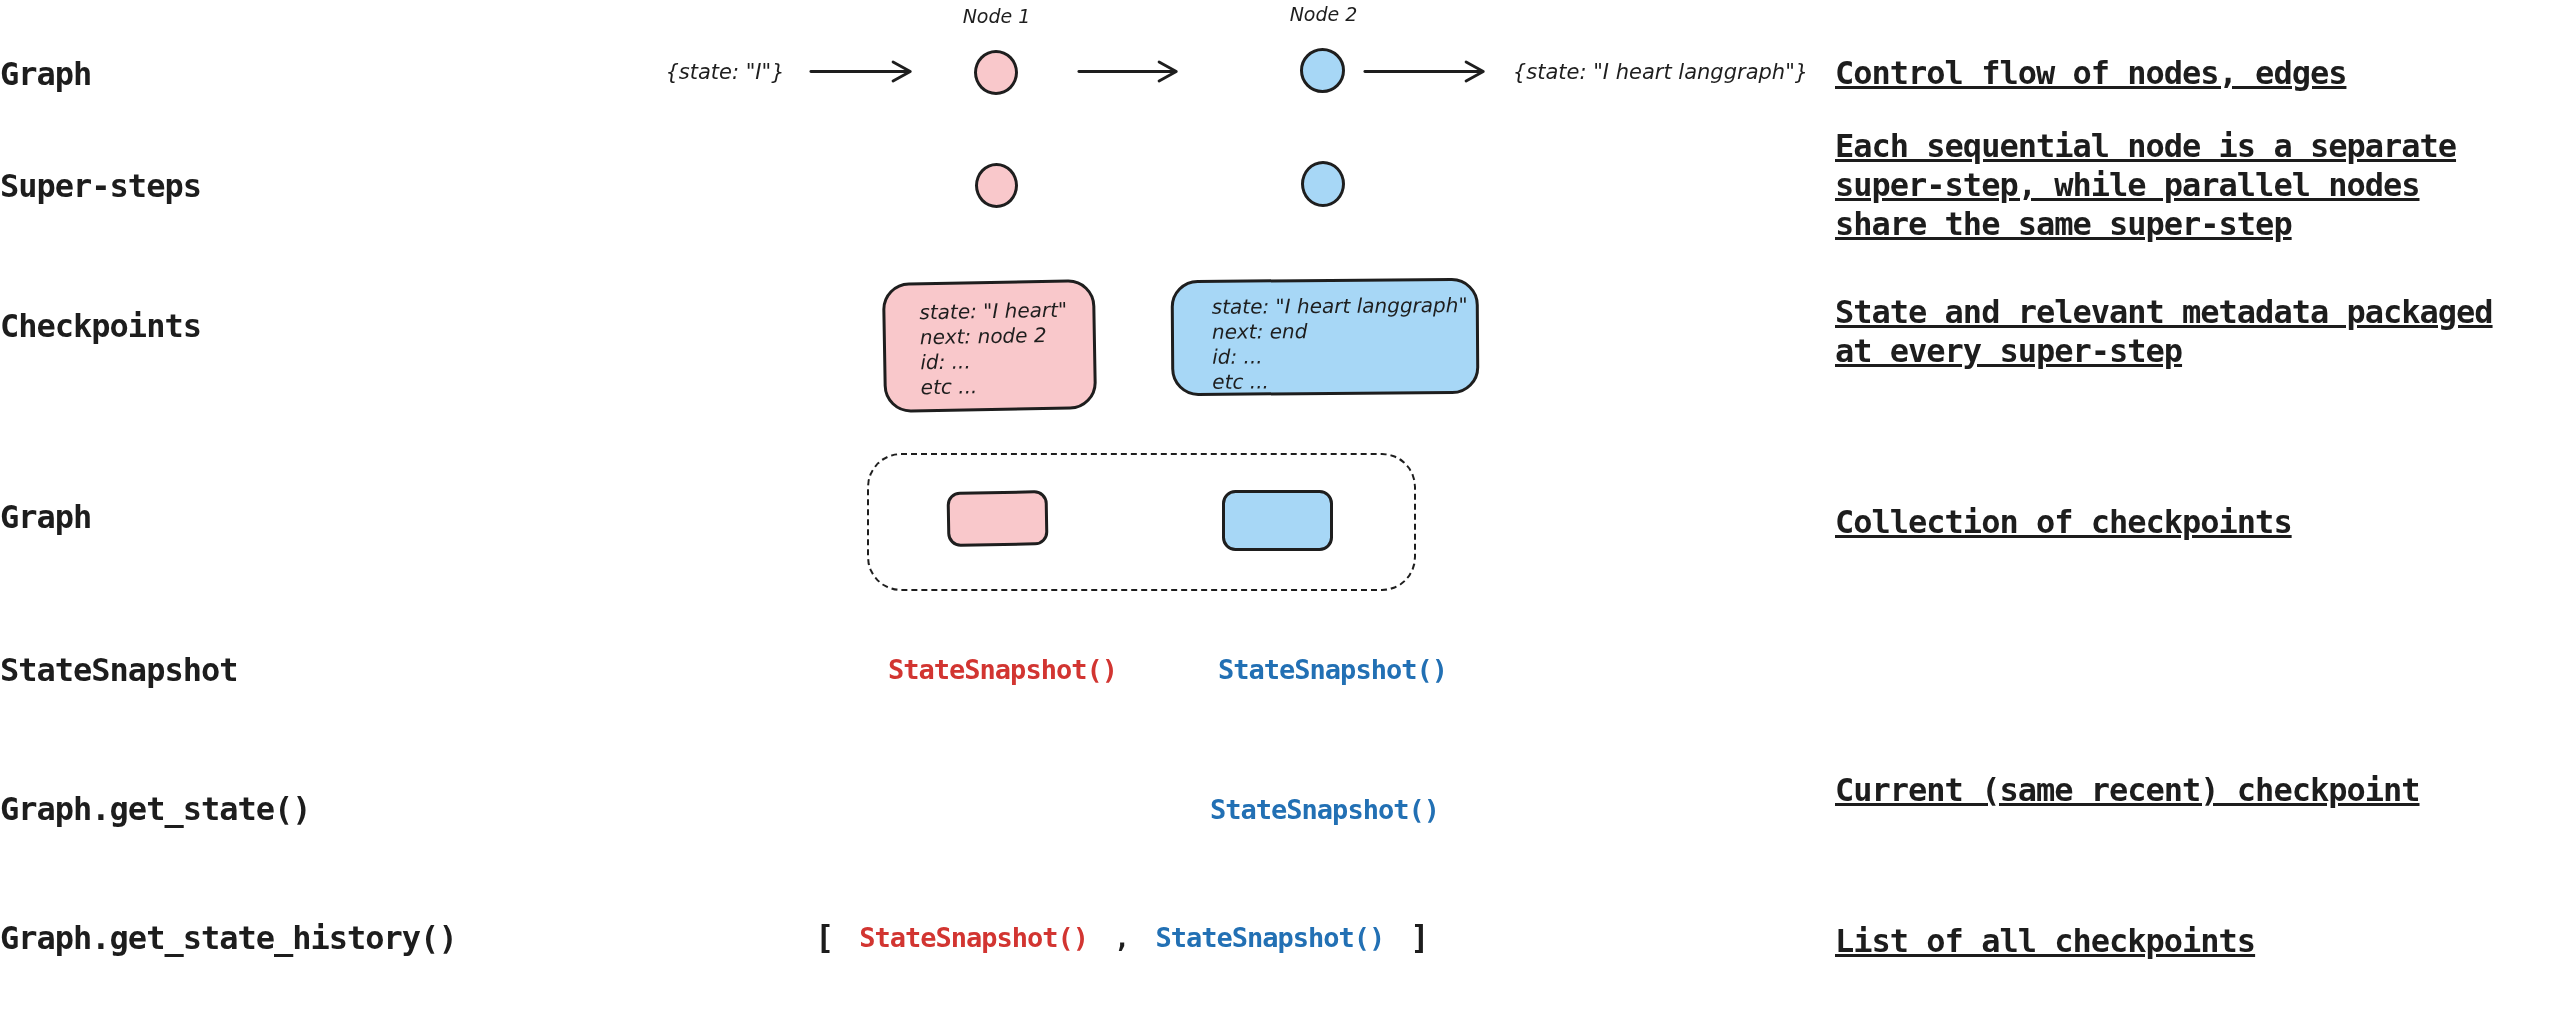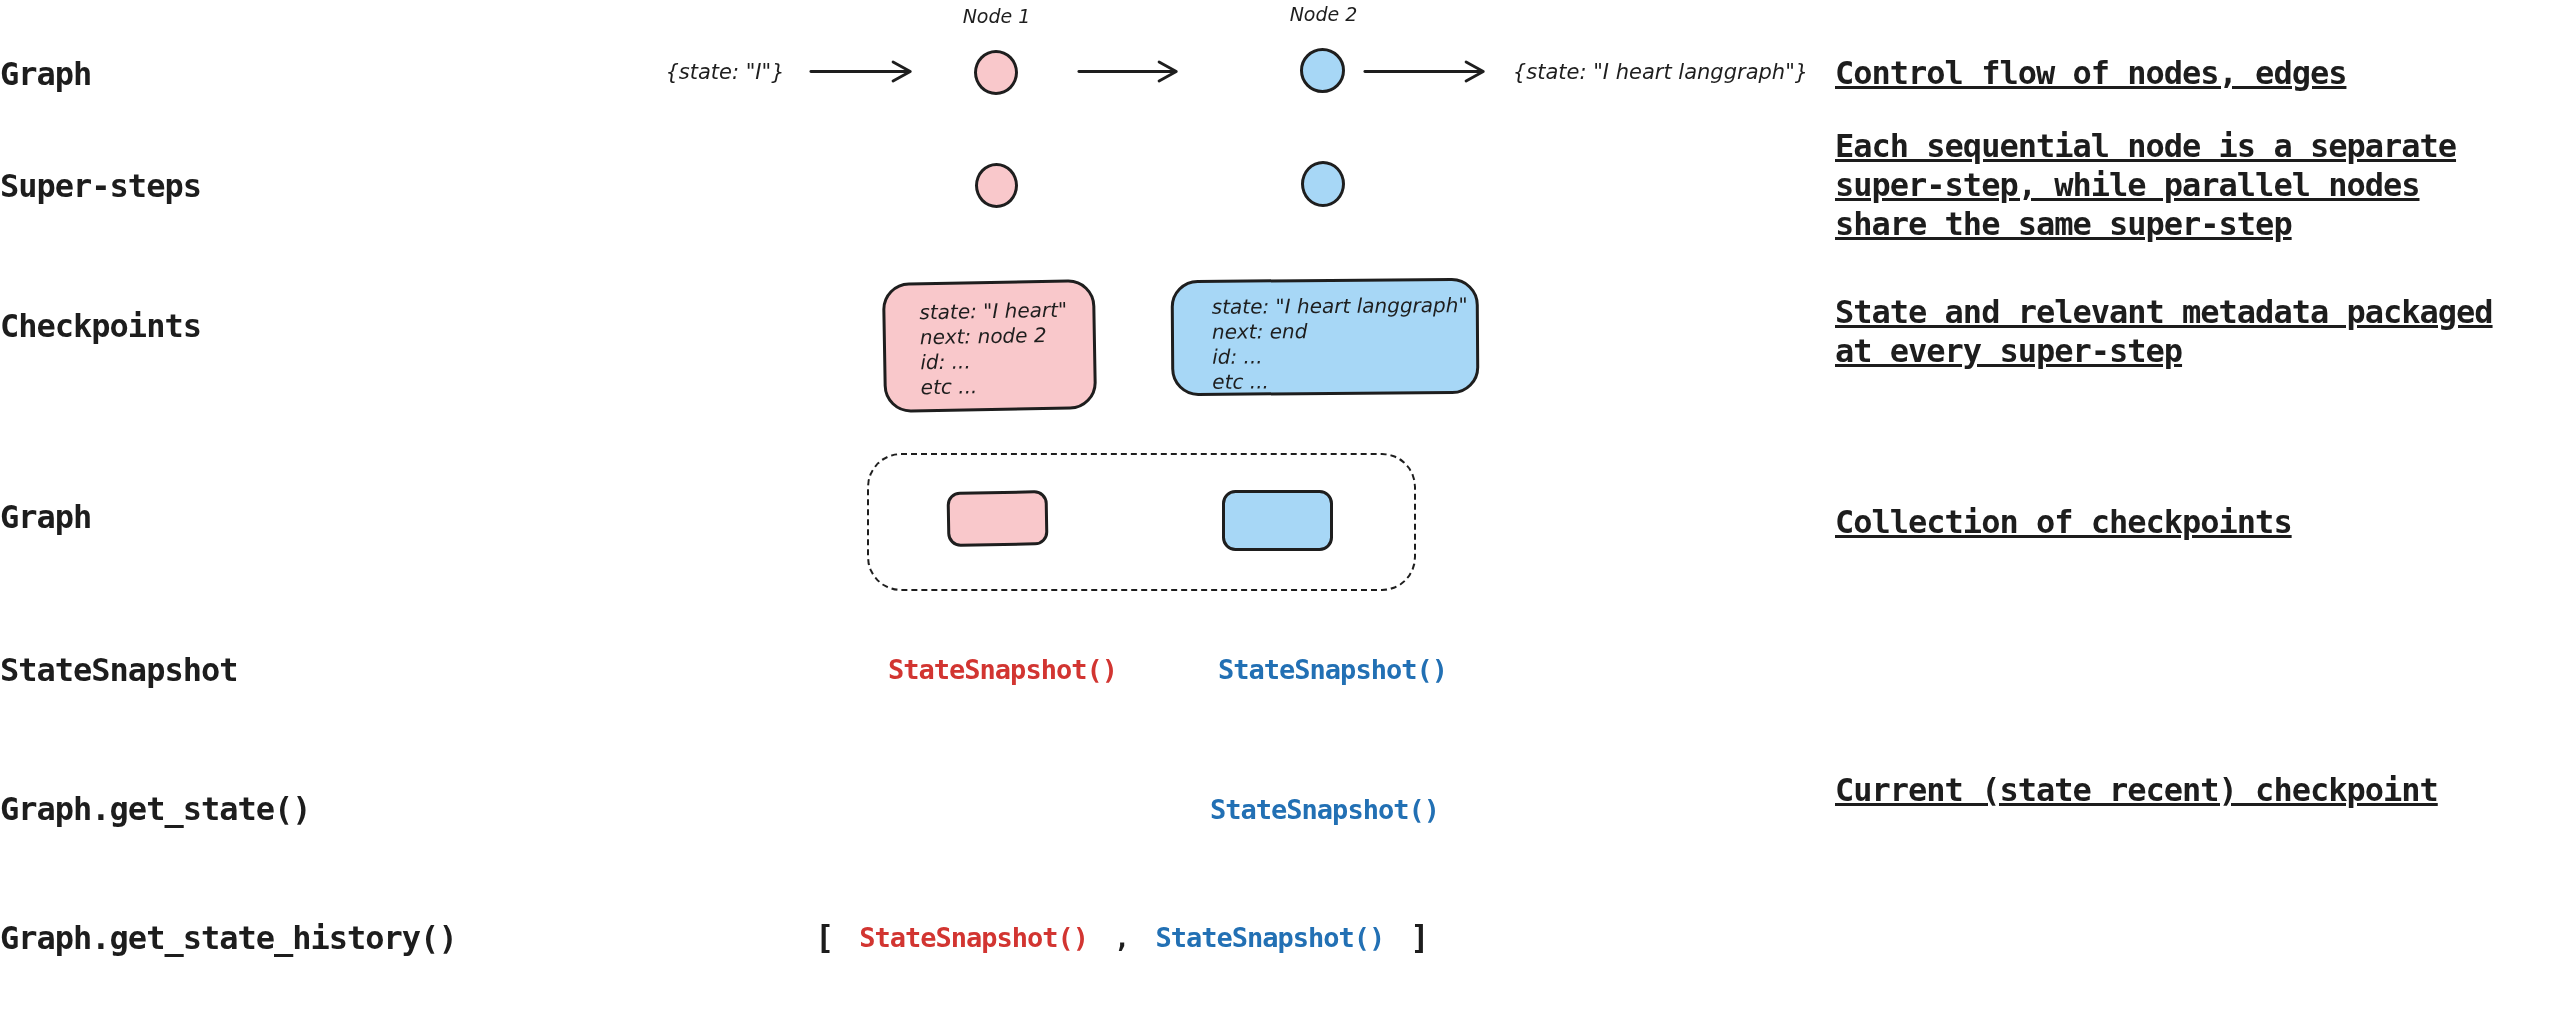--- a/index.html
+++ b/index.html
@@ -105,21 +105,22 @@
   <div class="row-label" style="top:790px">Graph.get_state()</div>
   <div class="row-label" style="top:919px">Graph.get_state_history()</div>
 
   <div class="row-desc" style="top:54px">Control flow of nodes, edges</div>
   <div class="row-desc" style="top:127px">Each sequential node is a separate
 super-step, while parallel nodes
 share the same super-step</div>
   <div class="row-desc" style="top:293px">State and relevant metadata packaged
 at every super-step</div>
   <div class="row-desc" style="top:503px">Collection of checkpoints</div>
-  <div class="row-desc" style="top:771px">Current (state recent) checkpoint</div>
+  <div class="row-desc" style="top:771px">Current (same recent) checkpoint</div>
+  <div class="row-desc" style="top:922px">List of all checkpoints</div>
 
   <div class="state-text hand" style="left:651px;top:59px;width:148px">{state: "I"}</div>
 
   <svg class="arrow" style="left:809px;top:58px" width="107" height="27" viewBox="0 0 112 28">
     <path d="M2 14 H104" stroke="#1e1e1e" stroke-width="3" fill="none" stroke-linecap="round"></path>
     <path d="M88 4 L106 14 L88 24" stroke="#1e1e1e" stroke-width="3" fill="none" stroke-linecap="round" stroke-linejoin="round"></path>
   </svg>
 
   <div class="node-label hand" style="left:938px;top:4.8px">Node 1</div>
   <div class="node-circle pink-fill" style="left:974px;top:50px;width:44px;height:45px"></div>

